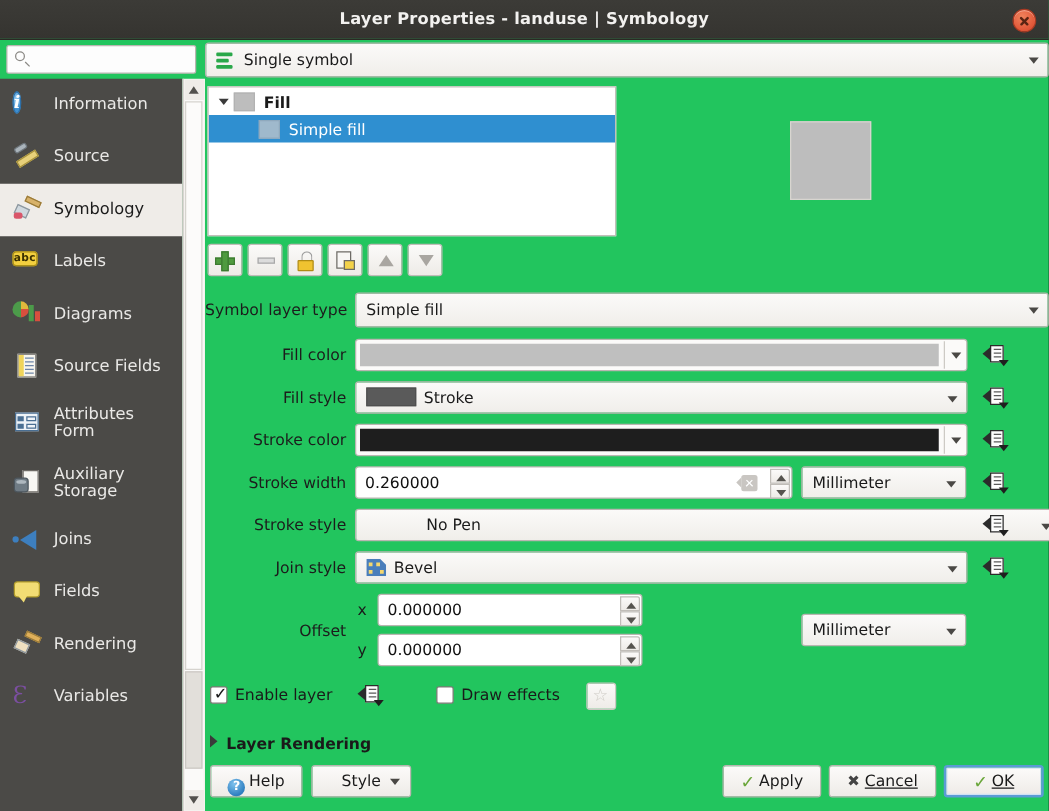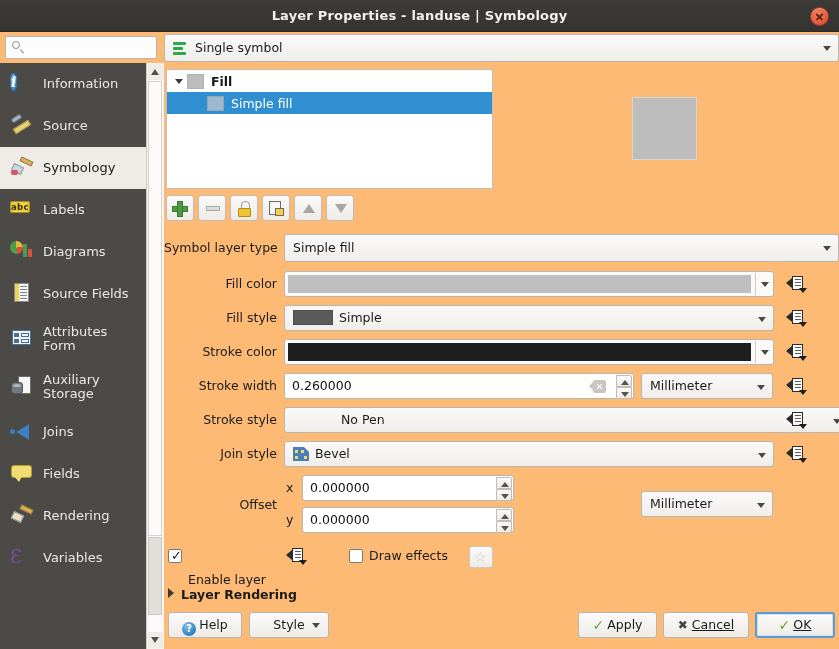--- a/index.html
+++ b/index.html
@@ -4,21 +4,21 @@
 <style>
   html,body{margin:0;padding:0;}
   body{
     width:839px;height:649px;overflow:hidden;
     background:#000;
     font-family:"DejaVu Sans","Liberation Sans",sans-serif;
     font-size:12.5px;
     color:#1a1a1a;
     -webkit-font-smoothing:antialiased;
   }
-  .window{position:absolute;left:0;top:0;width:839px;height:649px;background:#fdba74;}
+  .window{position:absolute;left:0;top:0;width:839px;height:649px;background:#22c55e;}
 
   
   .titlebar{
     position:absolute;left:0;top:0;width:839px;height:31px;
     background:linear-gradient(#3c3b37,#353430);
     border-bottom:1px solid #2a2924;
   }
   .titlebar .title{
     position:absolute;left:0;top:0;width:839px;height:31px;
     line-height:31px;text-align:center;color:#f2f1ef;font-weight:bold;font-size:13px;
@@ -454,21 +454,21 @@
               </span><span class="dn"></span>
           </span>
         </div>
       </div>
 
       <div class="row">
         <div class="lab">
           <span>Fill style</span>
         </div>
         <div class="combo stylecombo" style="width:490px;">
-          <span class="sw" style="background:#5a5a5a;"></span><span>Simple</span>
+          <span class="sw" style="background:#5a5a5a;"></span><span>Stroke</span>
           <span class="arrow"></span>
         </div>
         <div class="ddo" style="left:622px;top:3px;">
           <span class="ddo-icon">
             <span class="ar"></span><span class="pg">
                 <i></i>
                 <i></i>
                 <i></i>
               </span><span class="dn"></span>
           </span>
@@ -601,21 +601,21 @@
           <span>Millimeter</span>
           <span class="arrow"></span>
         </div>
       </div>
     </div>
 
     <div class="checkrow">
       <span class="cbox" style="left:4px;top:3px;">
         <span class="mark">✓</span>
       </span>
-      <span class="cklabel" style="left:24px;top:2px;margin-top:24px;">Enable layer</span>
+      <span class="cklabel" style="left:24px;top:2px;">Enable layer</span>
       <span class="ddo" style="left:122px;top:0;">
         <span class="ddo-icon">
           <span class="ar"></span><span class="pg">
               <i></i>
               <i></i>
               <i></i>
             </span><span class="dn"></span>
         </span>
       </span>
       <span class="cbox" style="left:185px;top:3px;"></span>

